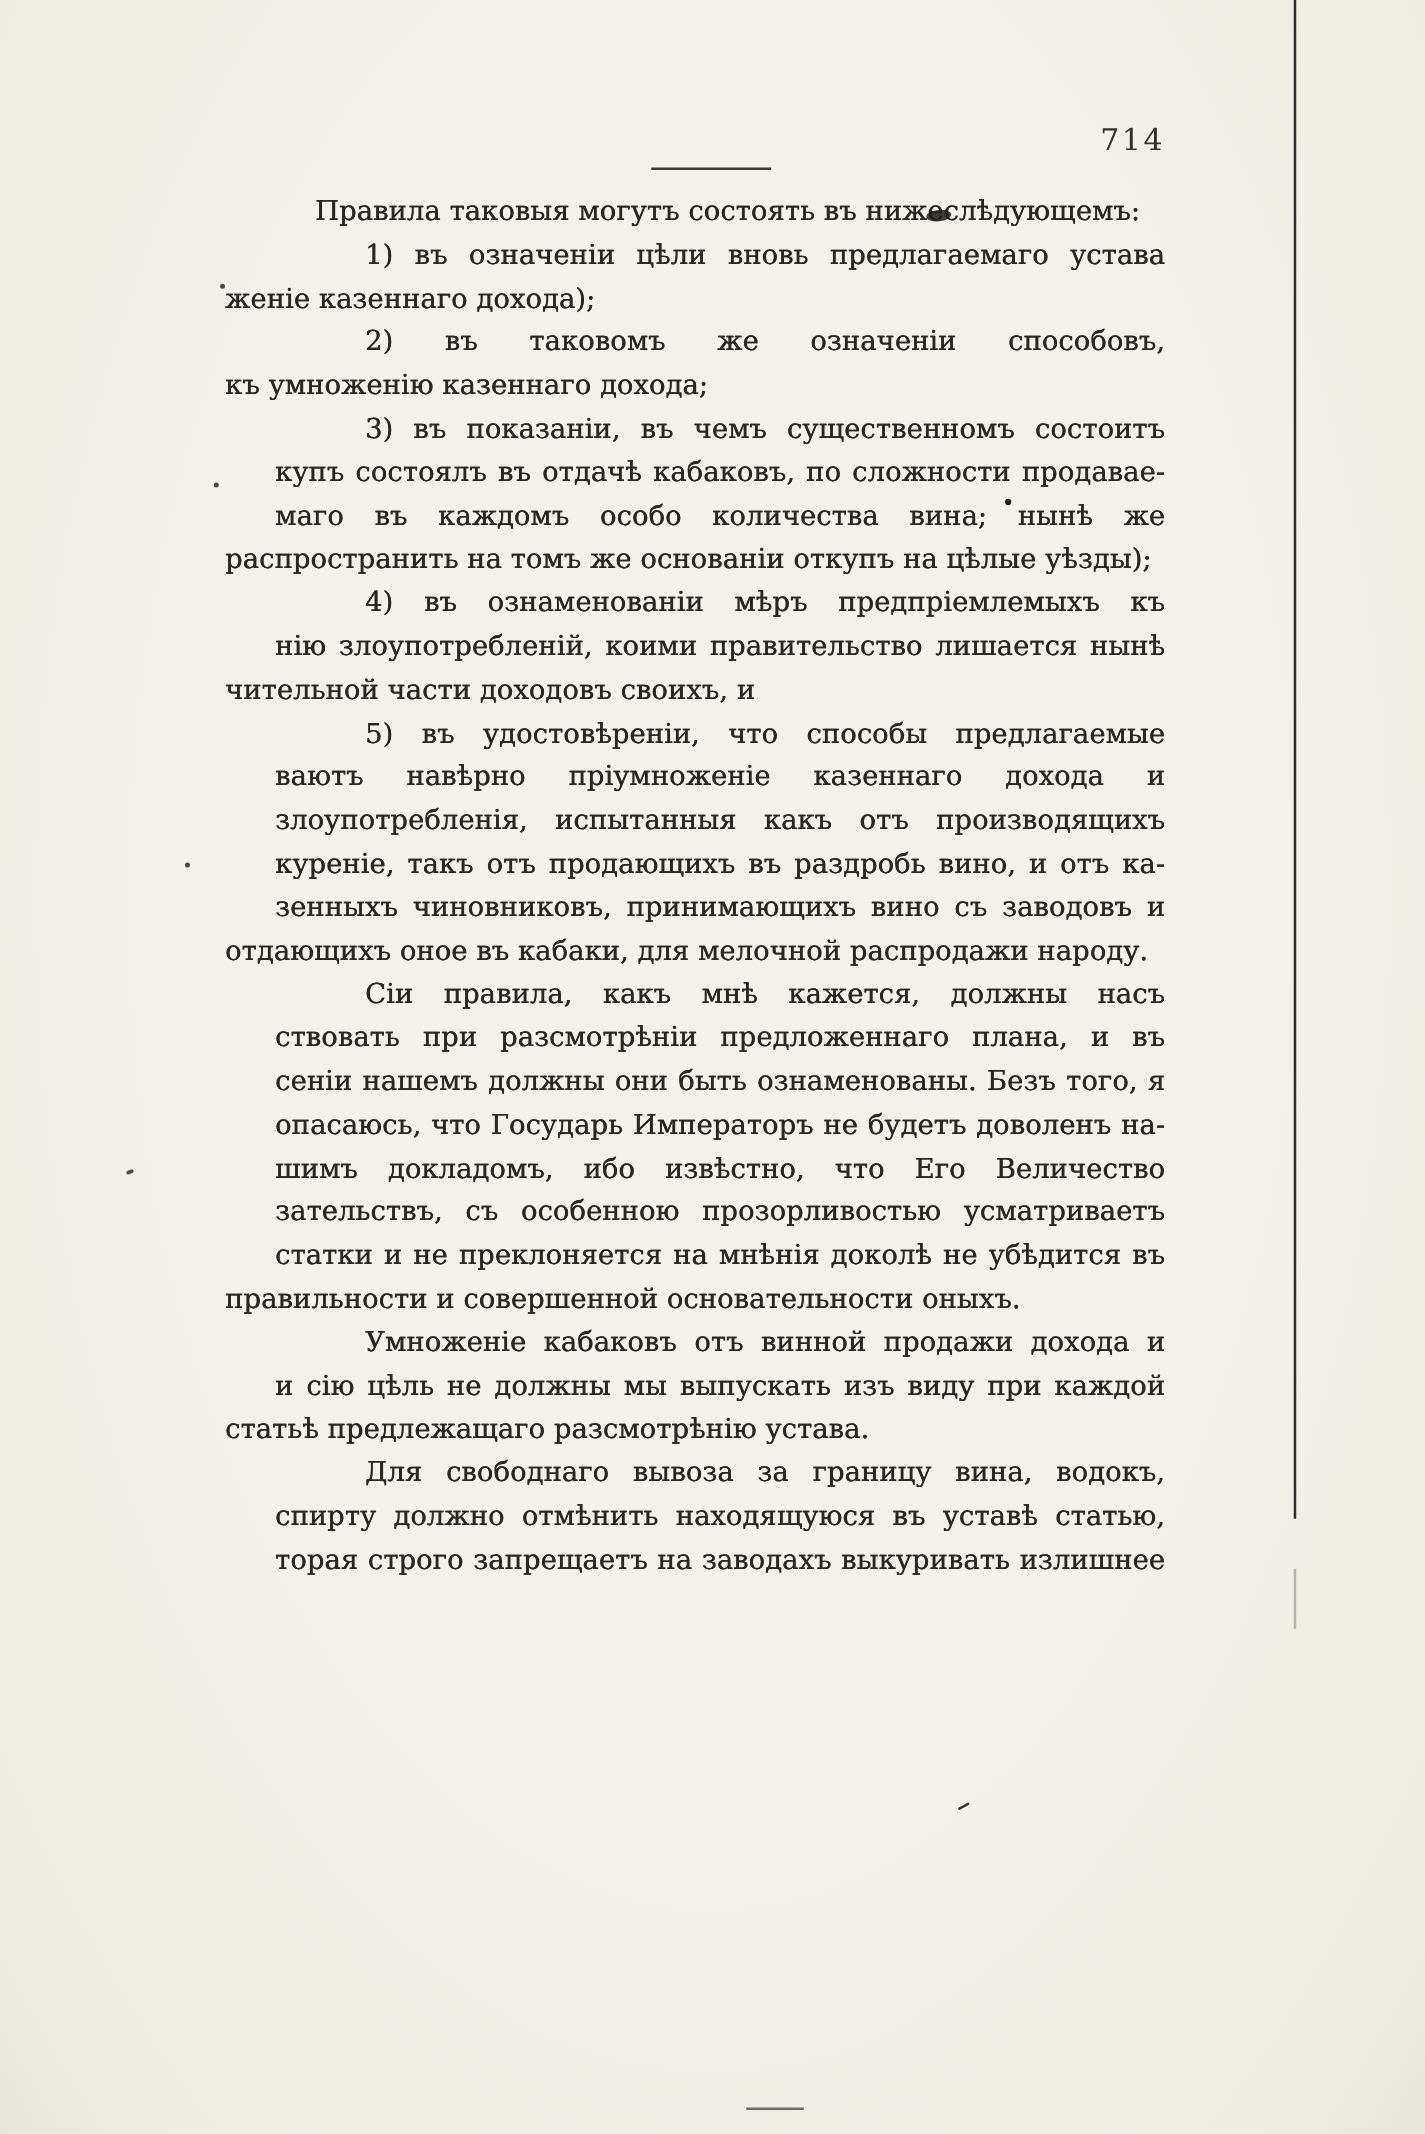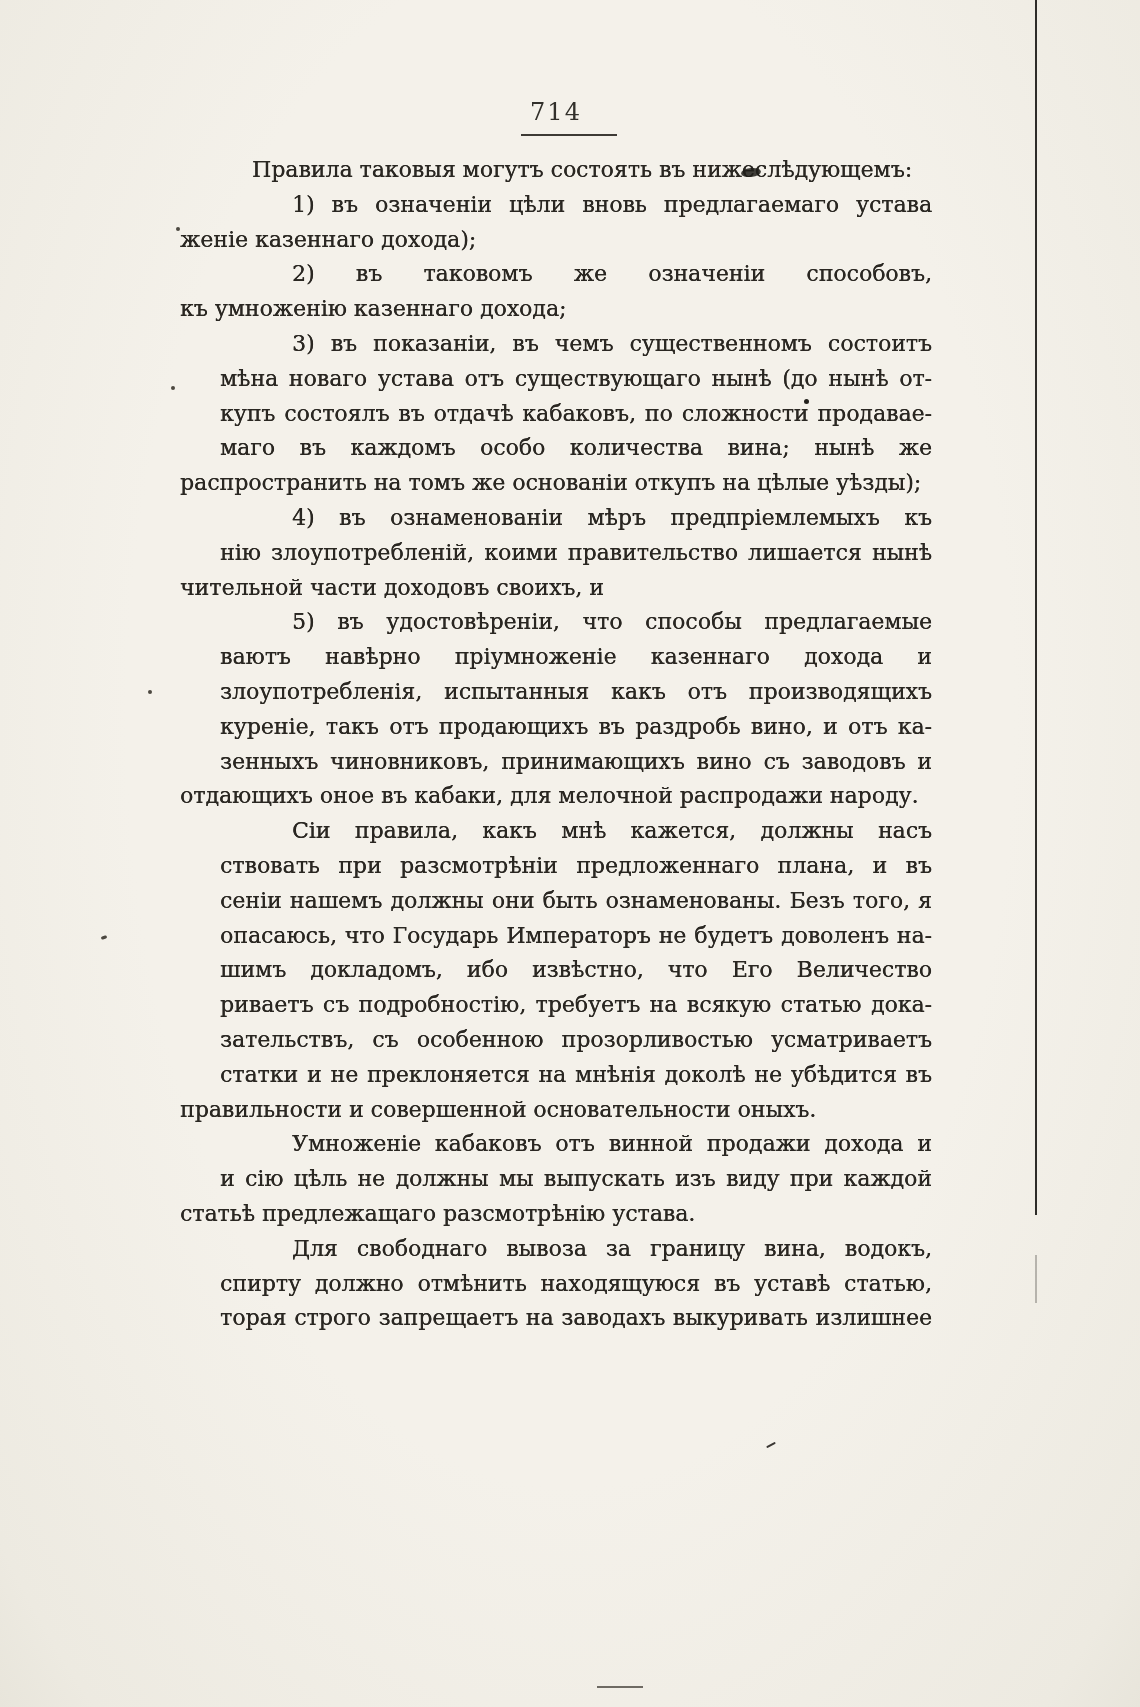--- a/index.html
+++ b/index.html
@@ -13,21 +13,21 @@
   .scan-page {
     position: absolute;
     inset: 0;
     background: radial-gradient(ellipse at 50% 42%, #f4f1ea 55%, #edeae1 92%, #e8e5db 100%);
   }
   .page-number {
     position: absolute;
     top: 98px;
     left: 180px;
     width: 752px;
-    text-align: center;
+    text-align: right;
     font-size: 24px;
     letter-spacing: 2px;
     color: #32302b;
   }
   .page-number-rule {
     position: absolute;
     top: 134px;
     left: 521px;
     width: 96px;
     height: 2px;
@@ -111,39 +111,37 @@
 
   <div class="page-number-rule"></div>
 
   <div class="text-block">
       <div class="line indent">Правила таковыя могутъ состоять въ нижеслѣдующемъ:</div>
       <div class="line indent jst">1) въ означеніи цѣли вновь предлагаемаго устава (умно-</div>
       <div class="line">женіе казеннаго дохода);</div>
       <div class="line indent jst">2) въ таковомъ же означеніи способовъ, предлагаемыхъ</div>
       <div class="line">къ умноженію казеннаго дохода;</div>
       <div class="line indent jst">3) въ показаніи, въ чемъ существенномъ состоитъ пере-</div>
-      <div class="line jst">мѣна новаго устава отъ существующаго нынѣ (до нынѣ от-</div>
       <div class="line jst">купъ состоялъ въ отдачѣ кабаковъ, по сложности продавае-</div>
       <div class="line jst">маго въ каждомъ особо количества вина; нынѣ же предлагается</div>
       <div class="line">распространить на томъ же основаніи откупъ на цѣлые уѣзды);</div>
       <div class="line indent jst">4) въ ознаменованіи мѣръ предпріемлемыхъ къ отвраще-</div>
       <div class="line jst">нію злоупотребленій, коими правительство лишается нынѣ зна-</div>
       <div class="line">чительной части доходовъ своихъ, и</div>
       <div class="line indent jst">5) въ удостовѣреніи, что способы предлагаемые обѣща-</div>
       <div class="line jst">ваютъ навѣрно пріумноженіе казеннаго дохода и отвращаютъ</div>
       <div class="line jst">злоупотребленія, испытанныя какъ отъ производящихъ вино-</div>
       <div class="line jst">куреніе, такъ отъ продающихъ въ раздробь вино, и отъ ка-</div>
       <div class="line jst">зенныхъ чиновниковъ, принимающихъ вино съ заводовъ и</div>
       <div class="line">отдающихъ оное въ кабаки, для мелочной распродажи народу.</div>
       <div class="line indent jst">Сіи правила, какъ мнѣ кажется, должны насъ руковод-</div>
       <div class="line jst">ствовать при разсмотрѣніи предложеннаго плана, и въ доне-</div>
       <div class="line jst">сеніи нашемъ должны они быть ознаменованы. Безъ того, я</div>
       <div class="line jst">опасаюсь, что Государь Императоръ не будетъ доволенъ на-</div>
       <div class="line jst">шимъ докладомъ, ибо извѣстно, что Его Величество разсмат-</div>
-      <div class="line jst">риваетъ съ подробностію, требуетъ на всякую статью дока-</div>
       <div class="line jst">зательствъ, съ особенною прозорливостью усматриваетъ недо-</div>
       <div class="line jst">статки и не преклоняется на мнѣнія доколѣ не убѣдится въ</div>
       <div class="line">правильности и совершенной основательности оныхъ.</div>
       <div class="line indent jst">Умноженіе кабаковъ отъ винной продажи дохода и отсѣ-</div>
       <div class="line jst">и сію цѣль не должны мы выпускать изъ виду при каждой</div>
       <div class="line">статьѣ предлежащаго разсмотрѣнію устава.</div>
       <div class="line indent jst">Для свободнаго вывоза за границу вина, водокъ, ликеровъ,</div>
       <div class="line jst">спирту должно отмѣнить находящуюся въ уставѣ статью, ко-</div>
       <div class="line jst">торая строго запрещаетъ на заводахъ выкуривать излишнее</div>
     </div>

